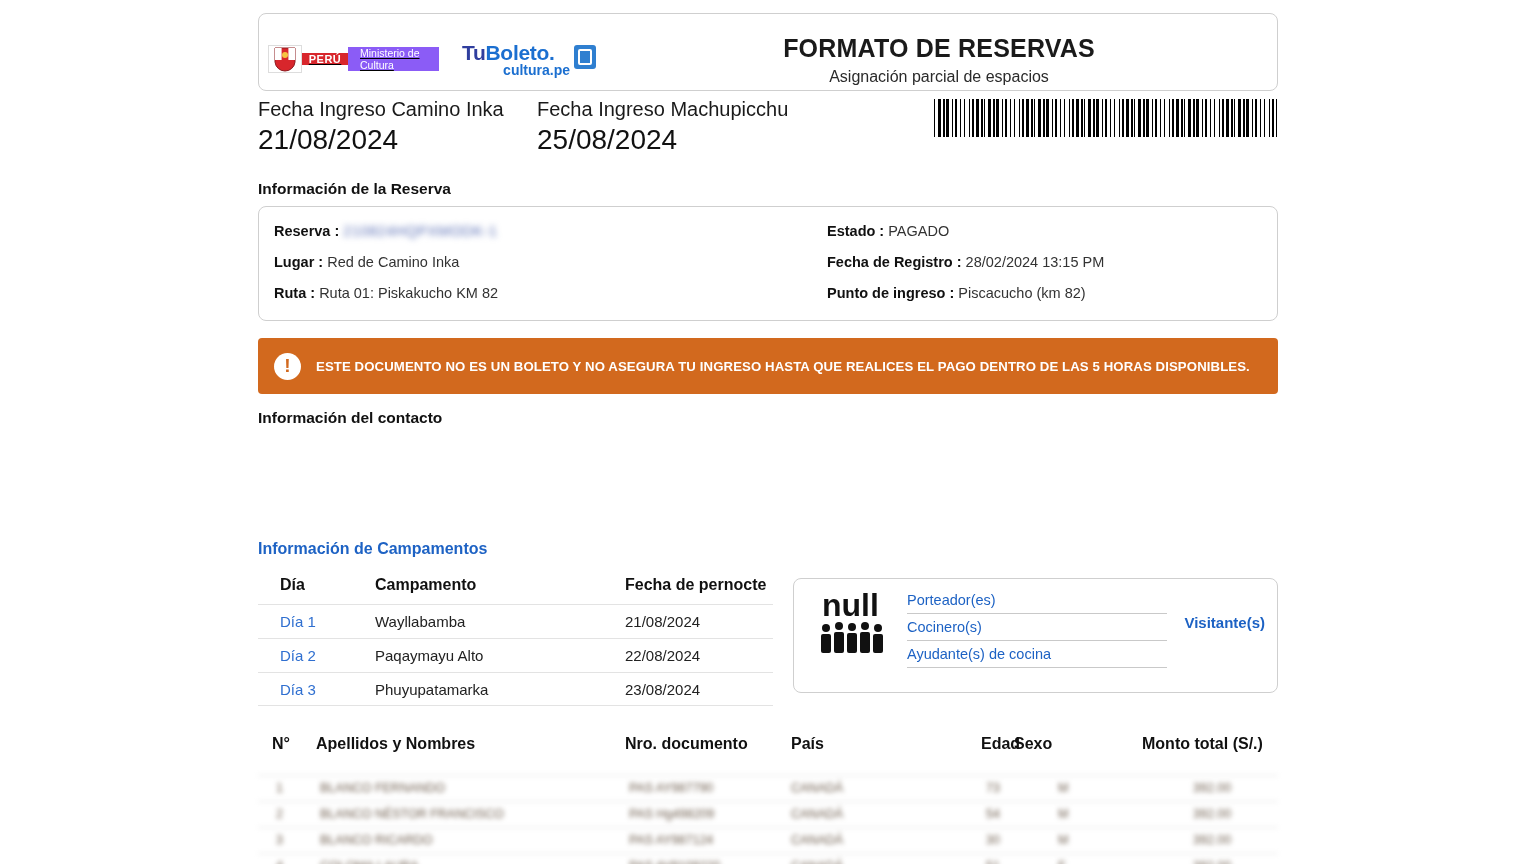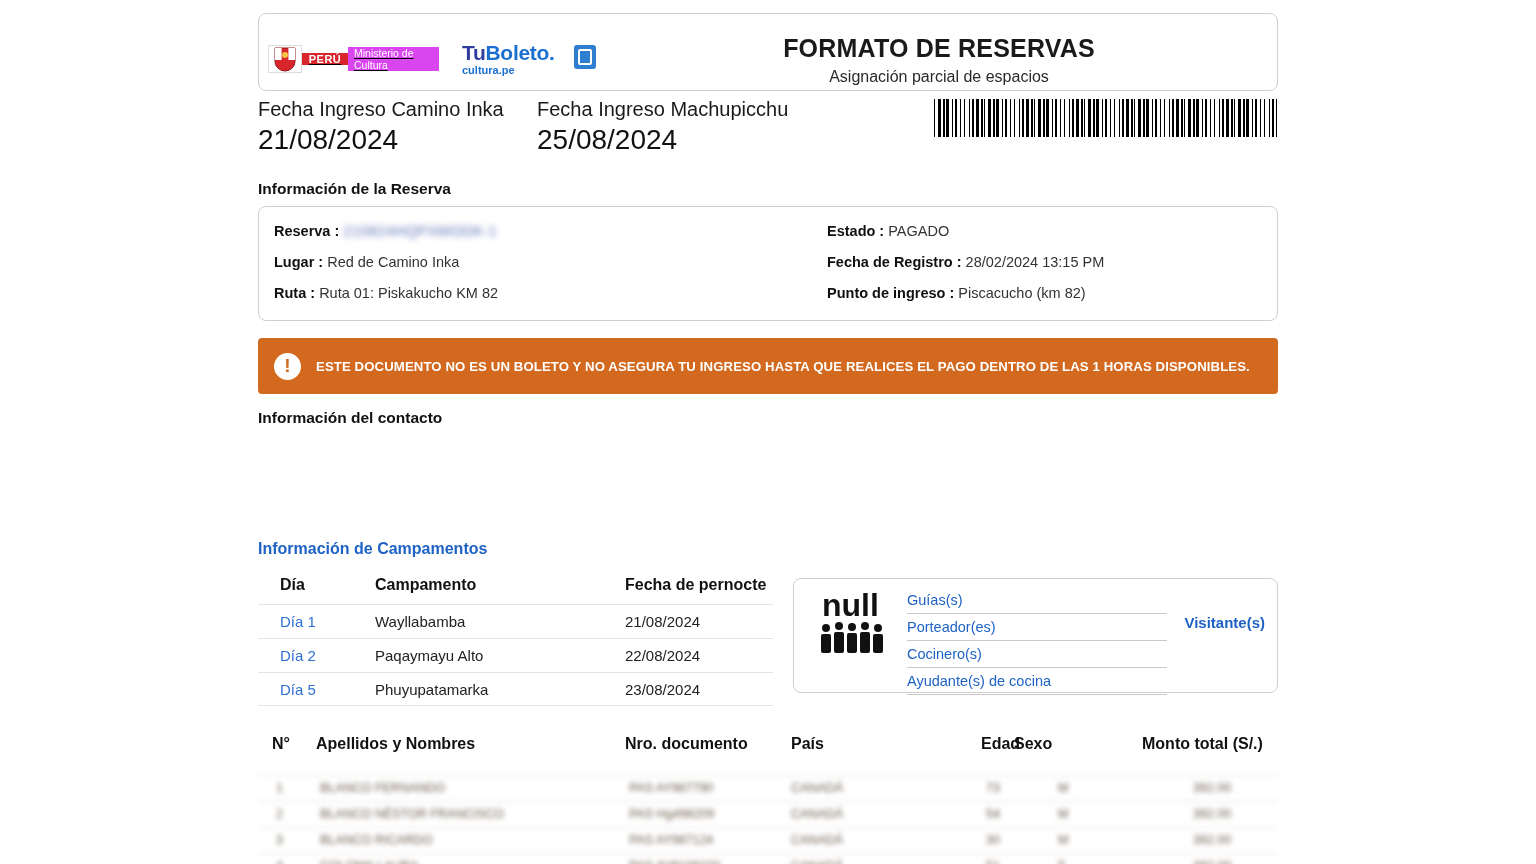--- a/index.html
+++ b/index.html
@@ -62,47 +62,48 @@
     color: #fff;
     font-size: 11px;
     font-weight: bold;
     display: flex;
     align-items: center;
     justify-content: center;
     letter-spacing: .5px;
   }
   .peru-gray {
     flex: 1;
-    background: #d946ef;
+    background: #8b5cf6;
     color: #fff;
     font-size: 10.5px;
     display: flex;
     align-items: center;
-    padding-left: 6px;
+    padding-left: 12px;
     box-sizing: border-box;
   }
   .tb-logo {
     position: absolute;
     left: 203px;
     top: 28px;
     width: 134px;
     height: 36px;
   }
   .tb-line1 {
     font-size: 21px;
     font-weight: bold;
     color: #2f3e9e;
     letter-spacing: -.3px;
     line-height: 22px;
   }
   .tb-line1 .accent { color: #1b6fd0; }
   .tb-line2 {
-    font-size: 11px;
+    font-size: 14px;
     font-weight: bold;
     color: #1b6fd0;
+    text-align: right;
     padding-right: 26px;
     line-height: 12px;
   }
   .tb-sq {
     position: absolute;
     right: 0px;
     top: 3px;
     width: 22px;
     height: 24px;
     background: #2f7fd0;
@@ -492,21 +493,21 @@
         <span>28/02/2024 13:15 PM</span>
       </div>
       <div class="kv" style="left:568px; top:78px;">
         <b>Punto de ingreso :</b>
         <span>Piscacucho (km 82)</span>
       </div>
     </div>
 
     <div class="warn">
       <div class="warn-icon">!</div>
-      <div class="warn-text">ESTE DOCUMENTO NO ES UN BOLETO Y NO ASEGURA TU INGRESO HASTA QUE REALICES EL PAGO DENTRO DE LAS 1 HORAS DISPONIBLES.</div>
+      <div class="warn-text">ESTE DOCUMENTO NO ES UN BOLETO Y NO ASEGURA TU INGRESO HASTA QUE REALICES EL PAGO DENTRO DE LAS 5 HORAS DISPONIBLES.</div>
     </div>
 
     <div class="sec-title" style="left:0px; top:409px;">Información del contacto</div>
 
     <div class="sec-title blue" style="left:0px; top:540px;">Información de Campamentos</div>
     <table class="camp-table">
       <thead>
         <tr>
           <th class="day" style="width:95px;">Día</th>
           <th class="c2" style="width:250px;">Campamento</th>
@@ -518,21 +519,21 @@
             <td class="day">Día 1</td>
             <td class="c2">Wayllabamba</td>
             <td>21/08/2024</td>
           </tr>
           <tr>
             <td class="day">Día 2</td>
             <td class="c2">Paqaymayu Alto</td>
             <td>22/08/2024</td>
           </tr>
           <tr>
-            <td class="day">Día 5</td>
+            <td class="day">Día 3</td>
             <td class="c2">Phuyupatamarka</td>
             <td>23/08/2024</td>
           </tr>
         </tbody>
     </table>
     <div class="camp-bottom"></div>
 
     <div class="sec-title blue" style="left:535px; top:546px;margin-top:40px;">Resumen total</div>
     <div class="resumen-card">
       <div class="null-text">null</div>
@@ -546,21 +547,20 @@
             <circle cx="34" cy="6" r="4"></circle>
               <rect x="29" y="12" width="10" height="20" rx="2"></rect>
             <circle cx="47" cy="5" r="4"></circle>
               <rect x="42" y="11" width="10" height="21" rx="2"></rect>
             <circle cx="60" cy="7" r="4"></circle>
               <rect x="55" y="13" width="10" height="19" rx="2"></rect>
           </g>
         </svg>
       </div>
       <div class="res-rows" id="res-rows">
-          <div class="res-row">Guías(s)</div>
           <div class="res-row">Porteador(es)</div>
           <div class="res-row">Cocinero(s)</div>
           <div class="res-row">Ayudante(s) de cocina</div>
         </div>
       <div class="visitantes">Visitante(s)</div>
     </div>
 
     <div class="pax-head">
       <span style="left:14px;">N°</span>
       <span style="left:58px;">Apellidos y Nombres</span>

